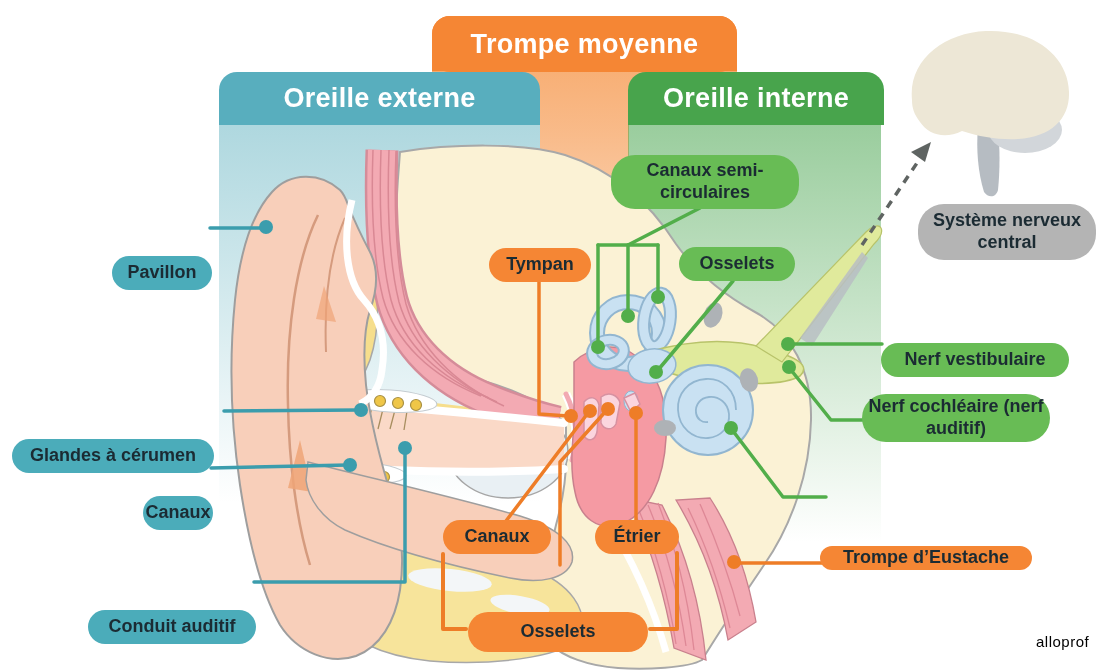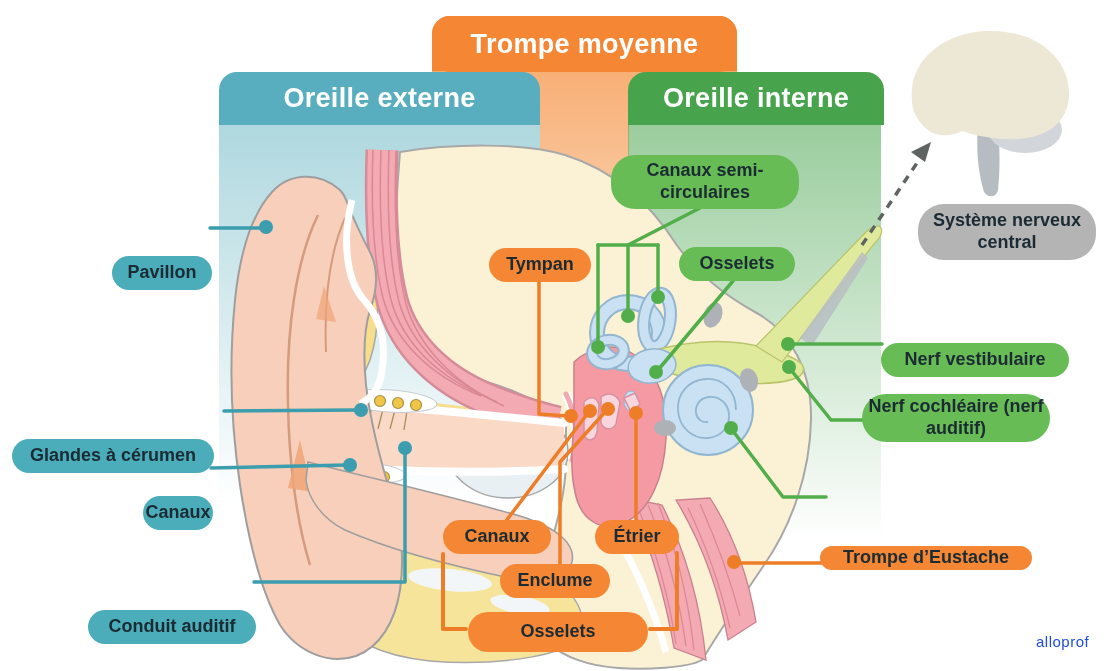--- a/index.html
+++ b/index.html
@@ -23,21 +23,21 @@
   .zh-interne{left:628px;top:72px;width:256px;height:53px;border-radius:18px 18px 0 0;
     background:var(--c-interne_header,#48A44C);}
   .art{position:absolute;left:0;top:0;width:1118px;height:671px;}
   .pill{position:absolute;display:flex;align-items:center;justify-content:center;text-align:center;
     border-radius:20px;font-weight:bold;font-size:18px;line-height:1.22;
     color:var(--c-pill_text,#1B2B33);padding:0 6px;box-sizing:border-box;}
   .pill.teal{background:var(--c-externe_pill,#4BACBA);margin-top:45px;}
   .pill.orange{background:var(--c-moyenne_pill,#F58634);}
   .pill.green{background:var(--c-interne_pill,#68BC55);}
   .pill.gray{background:var(--c-snc_pill,#B4B4B4);}
-  .watermark{position:absolute;left:1036px;top:633px;color:#1d4ed8;font-size:15px;letter-spacing:.5px;}
+  .watermark{position:absolute;left:1036px;top:633px;color:#000000;font-size:15px;letter-spacing:.5px;}
 </style>
 </head>
 <body>
 
 <div class="stage">
 
   <div class="panel panel-moyenne-strip"></div>
   <div class="panel panel-moyenne-col"></div>
   <div class="panel panel-externe"></div>
   <div class="panel panel-interne"></div>
@@ -257,21 +257,20 @@
     </g>
   </svg>
 
   <div class="pill teal" style="left:112px;top:211px;width:100px;height:34px;">Pavillon</div>
   <div class="pill teal" style="left:12px;top:394px;width:202px;height:34px;">Glandes à cérumen</div>
   <div class="pill teal" style="left:143px;top:451px;width:70px;height:34px;">Canaux</div>
   <div class="pill teal" style="left:88px;top:565px;width:168px;height:34px;">Conduit auditif</div>
   <div class="pill orange" style="left:489px;top:248px;width:102px;height:34px;text-align:right;">Tympan</div>
   <div class="pill orange" style="left:443px;top:520px;width:108px;height:34px;">Canaux</div>
   <div class="pill orange" style="left:595px;top:520px;width:84px;height:34px;">Étrier</div>
-  <div class="pill orange" style="left:500px;top:564px;width:110px;height:34px;">Enclume</div>
   <div class="pill orange" style="left:468px;top:612px;width:180px;height:40px;">Osselets</div>
   <div class="pill orange" style="left:820px;top:546px;width:212px;height:24px;">Trompe d’Eustache</div>
   <div class="pill green" style="left:611px;top:155px;width:188px;height:54px;border-radius:24px;">Canaux semi-circulaires</div>
   <div class="pill green" style="left:679px;top:247px;width:116px;height:34px;">Osselets</div>
   <div class="pill green" style="left:881px;top:327px;width:188px;height:34px;margin-top:16px;">Nerf vestibulaire</div>
   <div class="pill green" style="left:862px;top:394px;width:188px;height:48px;border-radius:24px;">Nerf cochléaire (nerf auditif)</div>
   <div class="pill gray" style="left:918px;top:204px;width:178px;height:56px;border-radius:26px;">Système nerveux central</div>
 
   <div class="watermark">alloprof</div>
 </div>

